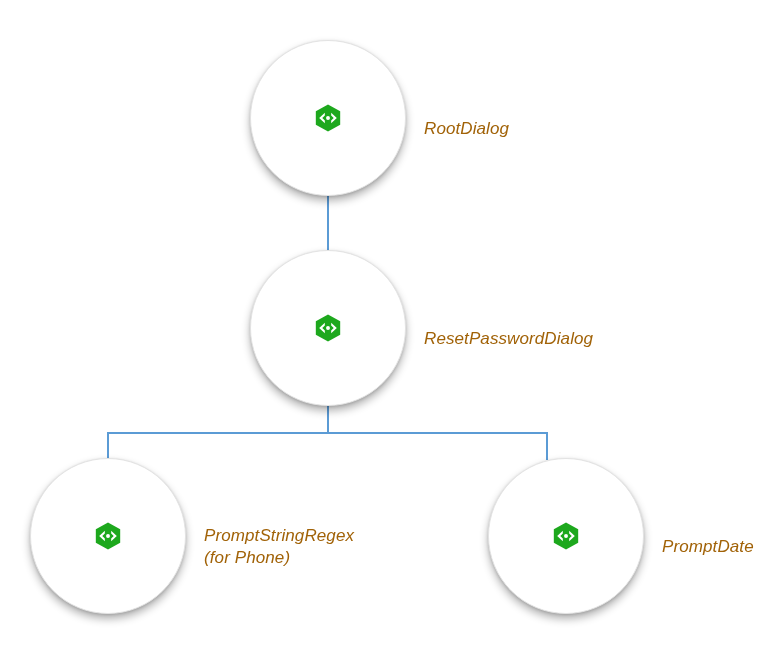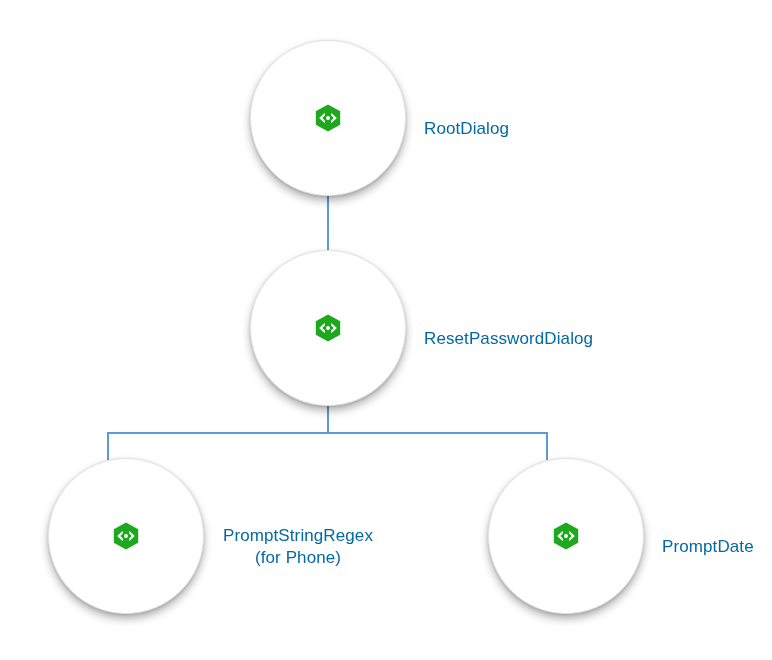--- a/index.html
+++ b/index.html
@@ -54,24 +54,25 @@
   }
 
   
   .node-label {
     position: absolute;
     left: 174px;
     top: 50%;
     transform: translateY(-50%);
     font-size: 17px;
     line-height: 22px;
-    color: #0369a1;
+    color: #a16207;
     letter-spacing: 0.1px;
     white-space: pre-line;
-    text-align: center;
+    text-align: left;
+    font-style: italic;
   }
   .label-wrap {
     width: 160px;
   }
 </style>
 </head>
 <body>
 
 <div id="canvas">
 
@@ -106,21 +107,21 @@
         <path d="M12.6 10.3 L6.6 16 L12.6 21.7 L12.6 18.6 L9.9 16 L12.6 13.4 Z" fill="#ffffff"></path>
         <path d="M19.4 10.3 L25.4 16 L19.4 21.7 L19.4 18.6 L22.1 16 L19.4 13.4 Z" fill="#ffffff"></path>
         <circle cx="16" cy="16" r="2.1" fill="#ffffff"></circle>
       </svg>
     </div>
     <div class="node-label">
       <span class="label-wrap" style="width:200px;">ResetPasswordDialog</span>
     </div>
   </div>
 
-  <div class="node" style="left:48px; top:458px;">
+  <div class="node" style="left:30px; top:458px;">
     <div class="node-circle">
       <svg class="node-icon" viewBox="0 0 32 32">
         <polygon points="16,1.5 29,8.8 29,23.2 16,30.5 3,23.2 3,8.8" fill="#1da81d"></polygon>
         <path d="M12.6 10.3 L6.6 16 L12.6 21.7 L12.6 18.6 L9.9 16 L12.6 13.4 Z" fill="#ffffff"></path>
         <path d="M19.4 10.3 L25.4 16 L19.4 21.7 L19.4 18.6 L22.1 16 L19.4 13.4 Z" fill="#ffffff"></path>
         <circle cx="16" cy="16" r="2.1" fill="#ffffff"></circle>
       </svg>
     </div>
     <div class="node-label">
       <span class="label-wrap" style="display:inline-block; width:152px;">PromptStringRegex (for Phone)</span>

